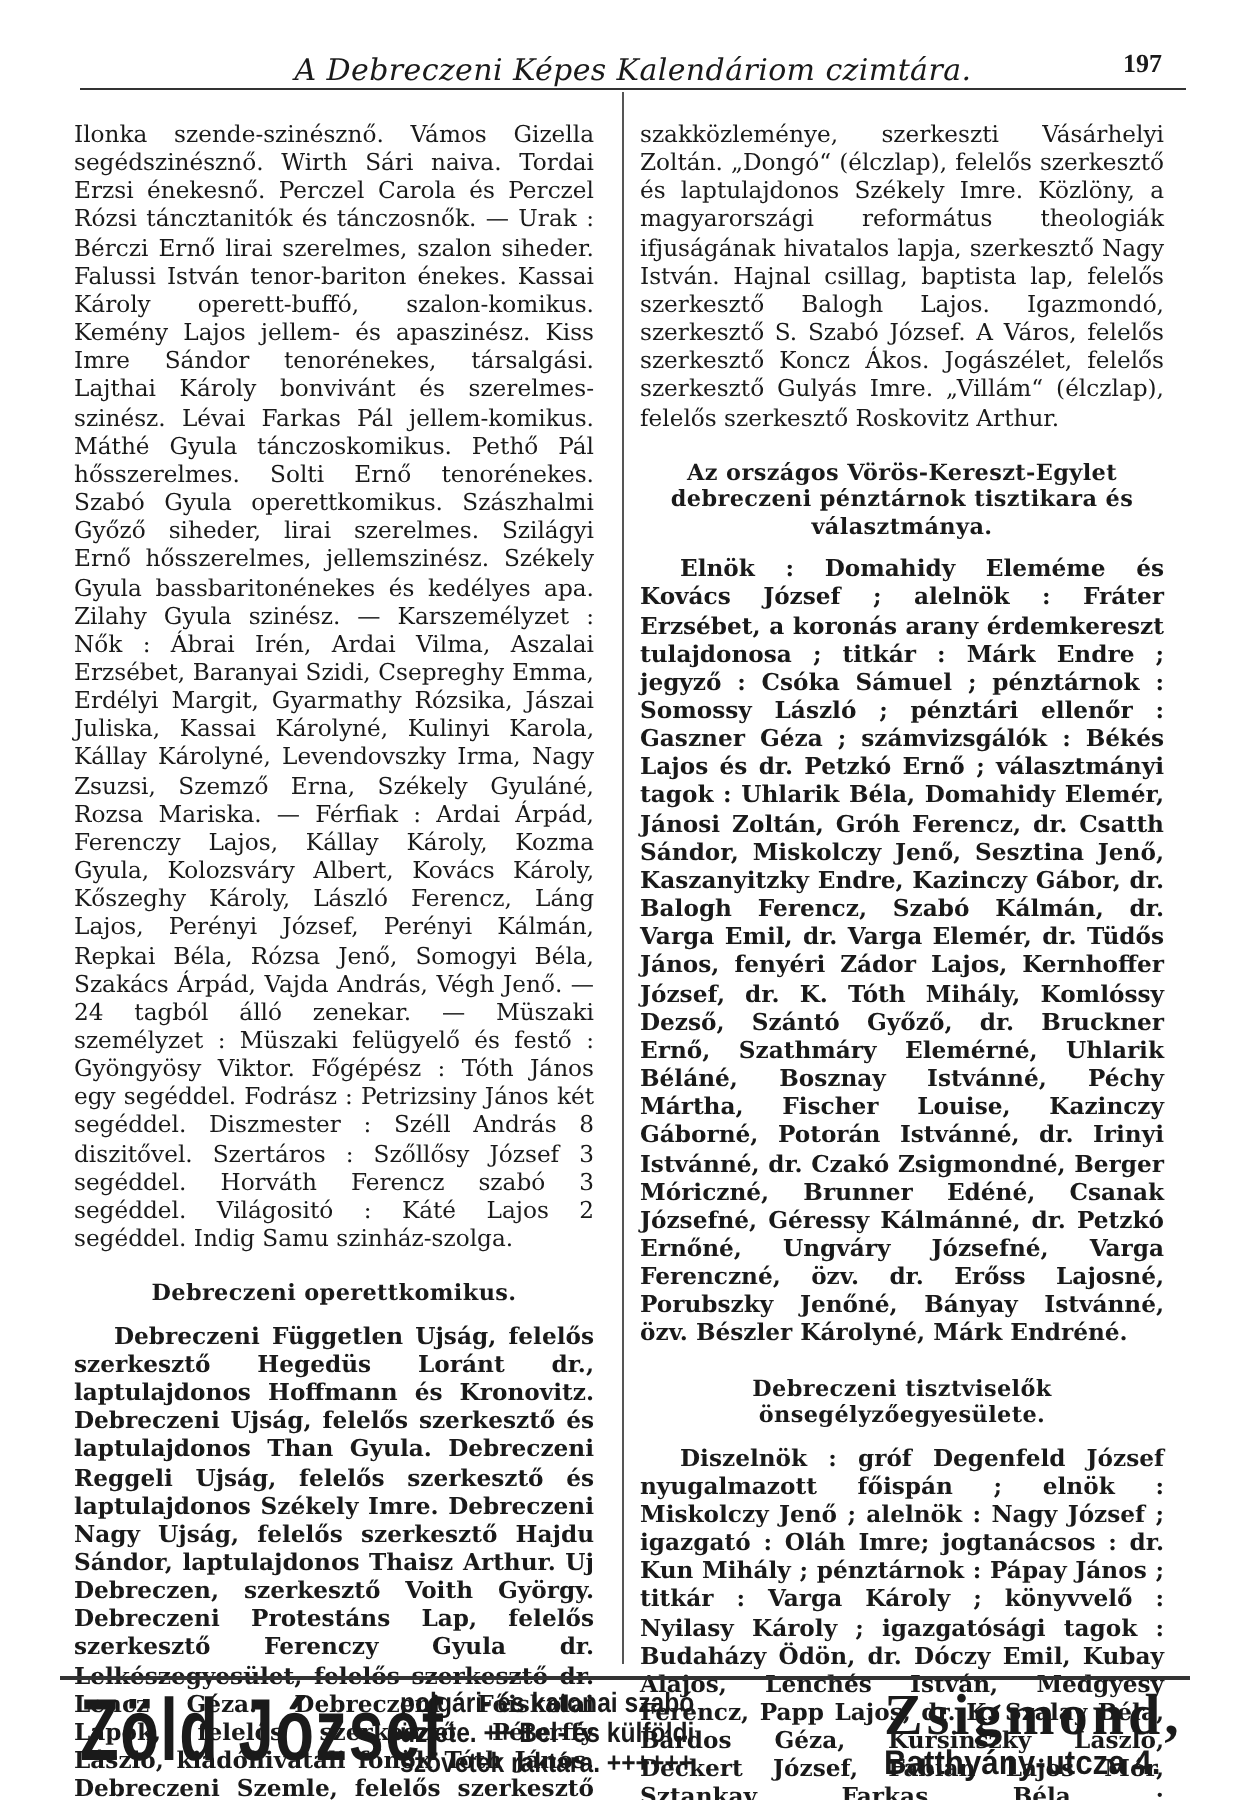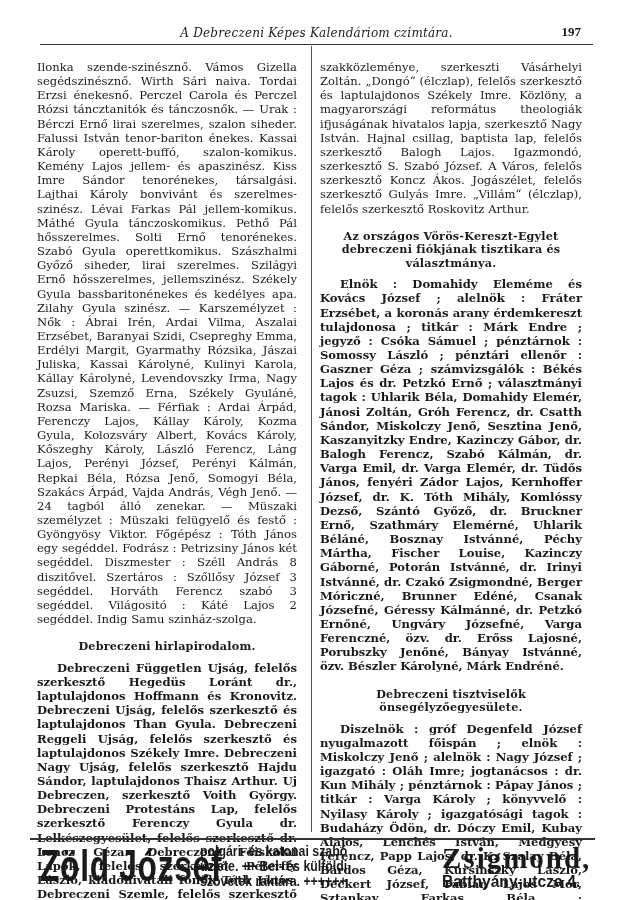--- a/index.html
+++ b/index.html
@@ -1,21 +1,21 @@
 <!DOCTYPE html>
 <html><head>
 <meta charset="utf-8">
 <style>
   html, body { margin:0; padding:0; background:#ffffff; }
   body { width:621px; height:900px; position:relative; overflow:hidden;
          font-family:"DejaVu Serif", "Liberation Serif", serif; color:#1a1a1a; }
   .header { position:absolute; left:40px; right:28px; top:22px; height:22px;
             border-bottom:1.5px solid #333; }
   .running-title { position:absolute; left:0; right:0; text-align:center; top:4px;
-            font-style:italic; font-size:12px; letter-spacing:0.2px; }
+            font-style:italic; font-size:15px; letter-spacing:0.2px; }
   .page-num { position:absolute; right:12px; top:2px; font-weight:bold; font-size:13px;
             font-family:"Liberation Serif", serif; }
   .col { position:absolute; top:60px; font-size:11.6px; line-height:14.15px;
          text-align:justify; hyphens:manual; }
   .col-left { left:37px; width:260px; }
   .col-right { left:320px; width:262px; }
   .divider { position:absolute; left:311px; top:46px; height:786px; width:1px; background:#555; }
   p { margin:0; }
   .indent { text-indent:20px;font-weight:bold; }
   .section-title { text-align:center; font-weight:bold; font-size:11.2px; line-height:13.5px;
@@ -37,27 +37,27 @@
 
 <div class="header">
   <div class="running-title">A Debreczeni Képes Kalendáriom czimtára.</div>
   <div class="page-num">197</div>
 </div>
 
 <div class="divider"></div>
 
 <div class="col col-left">
   <p>Ilonka szende-szinésznő. Vámos Gizella segédszinésznő. Wirth Sári naiva. Tordai Erzsi énekesnő. Perczel Carola és Perczel Rózsi táncztanitók és tánczosnők. — Urak : Bérczi Ernő lirai szerelmes, szalon siheder. Falussi István tenor-bariton énekes. Kassai Károly operett-buffó, szalon-komikus. Kemény Lajos jellem- és apaszinész. Kiss Imre Sándor tenorénekes, társalgási. Lajthai Károly bonvivánt és szerelmes-szinész. Lévai Farkas Pál jellem-komikus. Máthé Gyula tánczoskomikus. Pethő Pál hősszerelmes. Solti Ernő tenorénekes. Szabó Gyula operettkomikus. Szászhalmi Győző siheder, lirai szerelmes. Szilágyi Ernő hősszerelmes, jellemszinész. Székely Gyula bassbaritonénekes és kedélyes apa. Zilahy Gyula szinész. — Karszemélyzet : Nők : Ábrai Irén, Ardai Vilma, Aszalai Erzsébet, Baranyai Szidi, Csepreghy Emma, Erdélyi Margit, Gyarmathy Rózsika, Jászai Juliska, Kassai Károlyné, Kulinyi Karola, Kállay Károlyné, Levendovszky Irma, Nagy Zsuzsi, Szemző Erna, Székely Gyuláné, Rozsa Mariska. — Férfiak : Ardai Árpád, Ferenczy Lajos, Kállay Károly, Kozma Gyula, Kolozsváry Albert, Kovács Károly, Kőszeghy Károly, László Ferencz, Láng Lajos, Perényi József, Perényi Kálmán, Repkai Béla, Rózsa Jenő, Somogyi Béla, Szakács Árpád, Vajda András, Végh Jenő. — 24 tagból álló zenekar. — Müszaki személyzet : Müszaki felügyelő és festő : Gyöngyösy Viktor. Főgépész : Tóth János egy segéddel. Fodrász : Petrizsiny János két segéddel. Diszmester : Széll András 8 diszitővel. Szertáros : Szőllősy József 3 segéddel. Horváth Ferencz szabó 3 segéddel. Világositó : Káté Lajos 2 segéddel. Indig Samu szinház-szolga.</p>
-  <div class="section-title">Debreczeni hirlapirodalom.</div>
+  <div class="section-title">Debreczeni operettkomikus.</div>
   <p class="indent">Debreczeni Független Ujság, felelős szerkesztő Hegedüs Loránt dr., laptulajdonos Hoffmann és Kronovitz. Debreczeni Ujság, felelős szerkesztő és laptulajdonos Than Gyula. Debreczeni Reggeli Ujság, felelős szerkesztő és laptulajdonos Székely Imre. Debreczeni Nagy Ujság, felelős szerkesztő Hajdu Sándor, laptulajdonos Thaisz Arthur. Uj Debreczen, szerkesztő Voith György. Debreczeni Protestáns Lap, felelős szerkesztő Ferenczy Gyula dr. Lelkészegyesület, felelős szerkesztő dr. Lencz Géza. Debreczeni Főiskolai Lapok, felelős szerkesztő Péterffy László, kiadóhivatali főnök Tóth János. Debreczeni Szemle, felelős szerkesztő Szathmáry Zoltán. Debreczeni Gazdasági Lapok, felelős szerkesztő Rácz Lajos gazdasági egyesületi titkár, laptulajdonos a „Debreczeni Gazdasági Egyesület“. Hajduvármegye Hivatalos Lapja, felelős szerkesztő dr. Nábráczky Béla. Hajdusági Méhész, a Hajdumegyei Méhészegylet havonként megjelenő</p>
 </div>
 
 <div class="col col-right">
   <p>szakközleménye, szerkeszti Vásárhelyi Zoltán. „Dongó“ (élczlap), felelős szerkesztő és laptulajdonos Székely Imre. Közlöny, a magyarországi református theologiák ifjuságának hivatalos lapja, szerkesztő Nagy István. Hajnal csillag, baptista lap, felelős szerkesztő Balogh Lajos. Igazmondó, szerkesztő S. Szabó József. A Város, felelős szerkesztő Koncz Ákos. Jogászélet, felelős szerkesztő Gulyás Imre. „Villám“ (élczlap), felelős szerkesztő Roskovitz Arthur.</p>
-  <div class="section-title">Az országos Vörös-Kereszt-Egylet debreczeni fiókjának tisztikara és választmánya.</div>
+  <div class="section-title">Az országos Vörös-Kereszt-Egylet debreczeni pénztárnok tisztikara és választmánya.</div>
   <p class="indent">Elnök : Domahidy Eleméme és Kovács József ; alelnök : Fráter Erzsébet, a koronás arany érdemkereszt tulajdonosa ; titkár : Márk Endre ; jegyző : Csóka Sámuel ; pénztárnok : Somossy László ; pénztári ellenőr : Gaszner Géza ; számvizsgálók : Békés Lajos és dr. Petzkó Ernő ; választmányi tagok : Uhlarik Béla, Domahidy Elemér, Jánosi Zoltán, Gróh Ferencz, dr. Csatth Sándor, Miskolczy Jenő, Sesztina Jenő, Kaszanyitzky Endre, Kazinczy Gábor, dr. Balogh Ferencz, Szabó Kálmán, dr. Varga Emil, dr. Varga Elemér, dr. Tüdős János, fenyéri Zádor Lajos, Kernhoffer József, dr. K. Tóth Mihály, Komlóssy Dezső, Szántó Győző, dr. Bruckner Ernő, Szathmáry Elemérné, Uhlarik Béláné, Bosznay Istvánné, Péchy Mártha, Fischer Louise, Kazinczy Gáborné, Potorán Istvánné, dr. Irinyi Istvánné, dr. Czakó Zsigmondné, Berger Móriczné, Brunner Edéné, Csanak Józsefné, Géressy Kálmánné, dr. Petzkó Ernőné, Ungváry Józsefné, Varga Ferenczné, özv. dr. Erőss Lajosné, Porubszky Jenőné, Bányay Istvánné, özv. Bészler Károlyné, Márk Endréné.</p>
   <div class="section-title" style="padding:0 40px;">Debreczeni tisztviselők önsegélyzőegyesülete.</div>
   <p class="indent">Diszelnök : gróf Degenfeld József nyugalmazott főispán ; elnök : Miskolczy Jenő ; alelnök : Nagy József ; igazgató : Oláh Imre; jogtanácsos : dr. Kun Mihály ; pénztárnok : Pápay János ; titkár : Varga Károly ; könyvvelő : Nyilasy Károly ; igazgatósági tagok : Budaházy Ödön, dr. Dóczy Emil, Kubay Alajos, Lenchés István, Medgyesy Ferencz, Papp Lajos, dr. K. Szalay Béla, Bárdos Géza, Kursinszky László, Deckert József, Fábián Lajos Mór, Sztankay Farkas Béla ; felügyelőbizottsági tagok : Csatth Zsigmond, Handtel Vilmos, Tikos József ; póttag : Vetéssy Béla.</p>
 
 </div>
 
 <div class="rule-bottom"></div>
 
 <div class="ad">
   <div class="ad-name">Zöld József</div>

